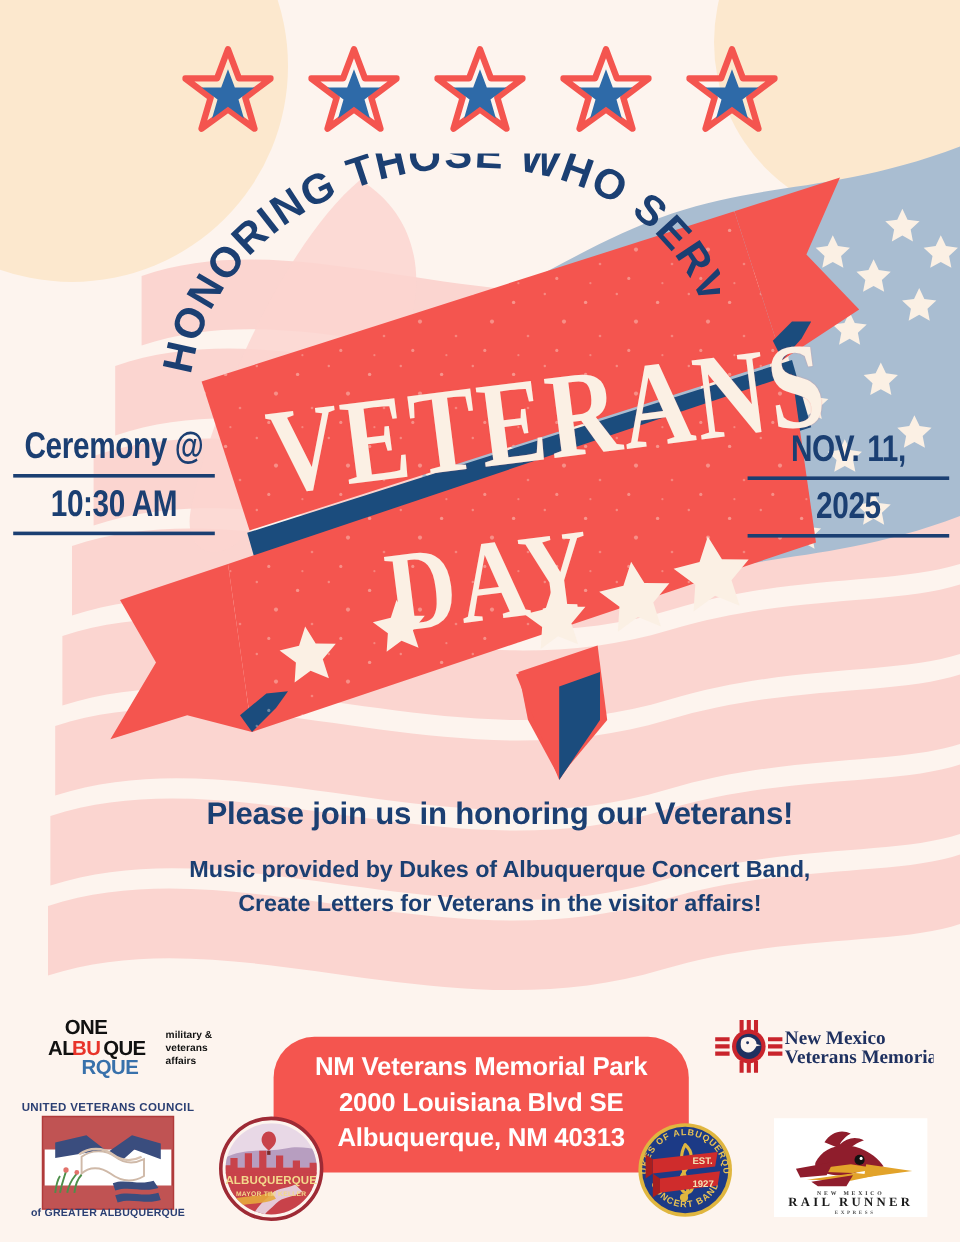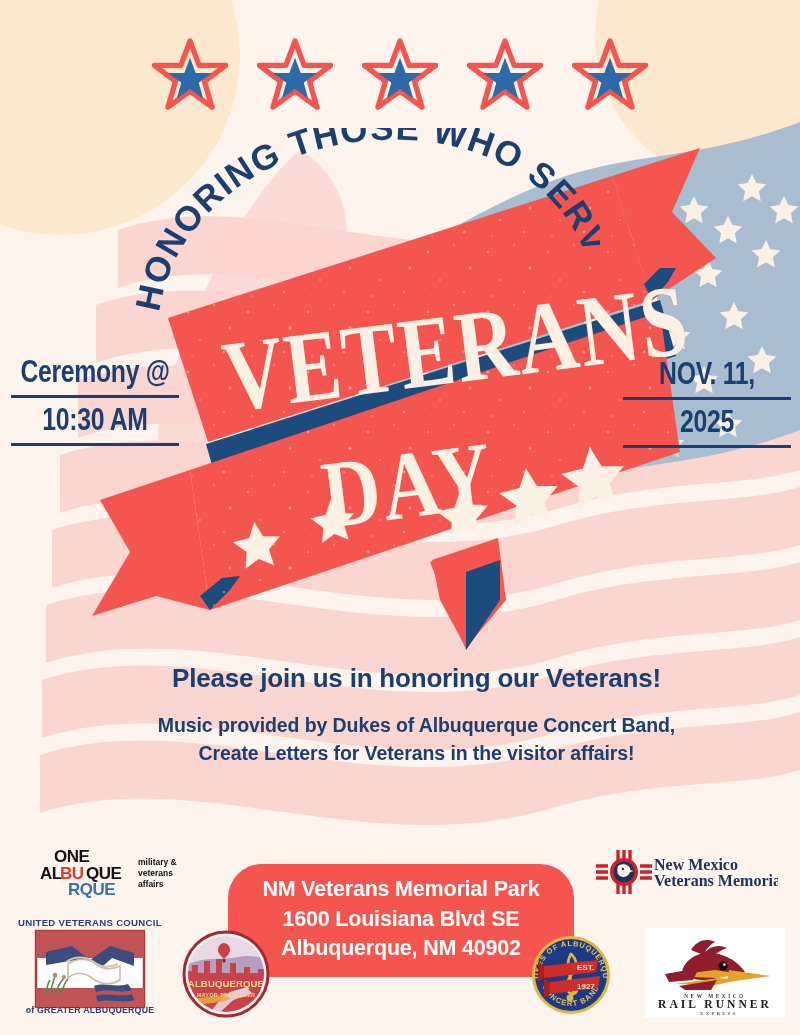--- a/index.html
+++ b/index.html
@@ -107,21 +107,21 @@
   }
   #contact-block div { font-size: 18px; font-weight: 700; line-height: 1.42; }
 
   
   .logo { position: absolute; z-index: 13; }
   #logo-one-abq { left: 38px; top: 845px; width: 165px; height: 56px; }
   #logo-uvc { left: 16px; top: 912px; width: 148px; height: 104px; text-decoration: underline; }
   #logo-mayor { left: 180px; top: 929px; width: 92px; height: 90px; }
   #logo-nmvm { left: 592px; top: 848px; width: 186px; height: 48px; }
   #logo-dukes { left: 530px; top: 934px; width: 82px; height: 82px; }
-  #logo-railrunner { left: 645px; top: 928px; width: 140px; height: 90px; }
+  #logo-railrunner { left: 645px; top: 928px; width: 128px; height: 90px; }
   .logo svg { display: block; width: 100%; height: 100%; }
 </style>
 </head>
 <body>
 
 <div id="flyer">
 
   <svg class="layer" viewBox="0 0 800 1035" preserveAspectRatio="none" aria-hidden="true">
     <defs>
       <clipPath id="clipPage">
@@ -311,22 +311,22 @@
   <div id="word-day">DAY</div>
 
   <div id="body-copy">
     <div id="headline-join">Please join us in honoring our Veterans!</div>
     <div class="detail-line">Music provided by Dukes of Albuquerque Concert Band,</div>
     <div class="detail-line">Create Letters for Veterans in the visitor affairs!</div>
   </div>
 
   <div id="address-pill">
     <div>NM Veterans Memorial Park</div>
-    <div>1600 Louisiana Blvd SE</div>
-    <div>Albuquerque, NM 40902</div>
+    <div>2000 Louisiana Blvd SE</div>
+    <div>Albuquerque, NM 40313</div>
   </div>
 
 
   <div class="logo" id="logo-one-abq">
     <svg viewBox="0 0 165 56">
       <text x="16" y="17" font-family="Liberation Sans, sans-serif" font-size="17" font-weight="700" fill="#111" letter-spacing="-0.5">ONE</text>
       <text x="2" y="34" font-family="Liberation Sans, sans-serif" font-size="17" font-weight="700" fill="#111" letter-spacing="-0.5">AL</text>
       <text x="22" y="34" font-family="Liberation Sans, sans-serif" font-size="17" font-weight="700" fill="#e8342a" letter-spacing="-0.5">BU</text>
       <text x="48" y="34" font-family="Liberation Sans, sans-serif" font-size="17" font-weight="700" fill="#111" letter-spacing="-0.5">QUE</text>
       <text x="30" y="50" font-family="Liberation Sans, sans-serif" font-size="17" font-weight="700" fill="#2e6aa8" letter-spacing="-0.5" opacity=".95">RQUE</text>

